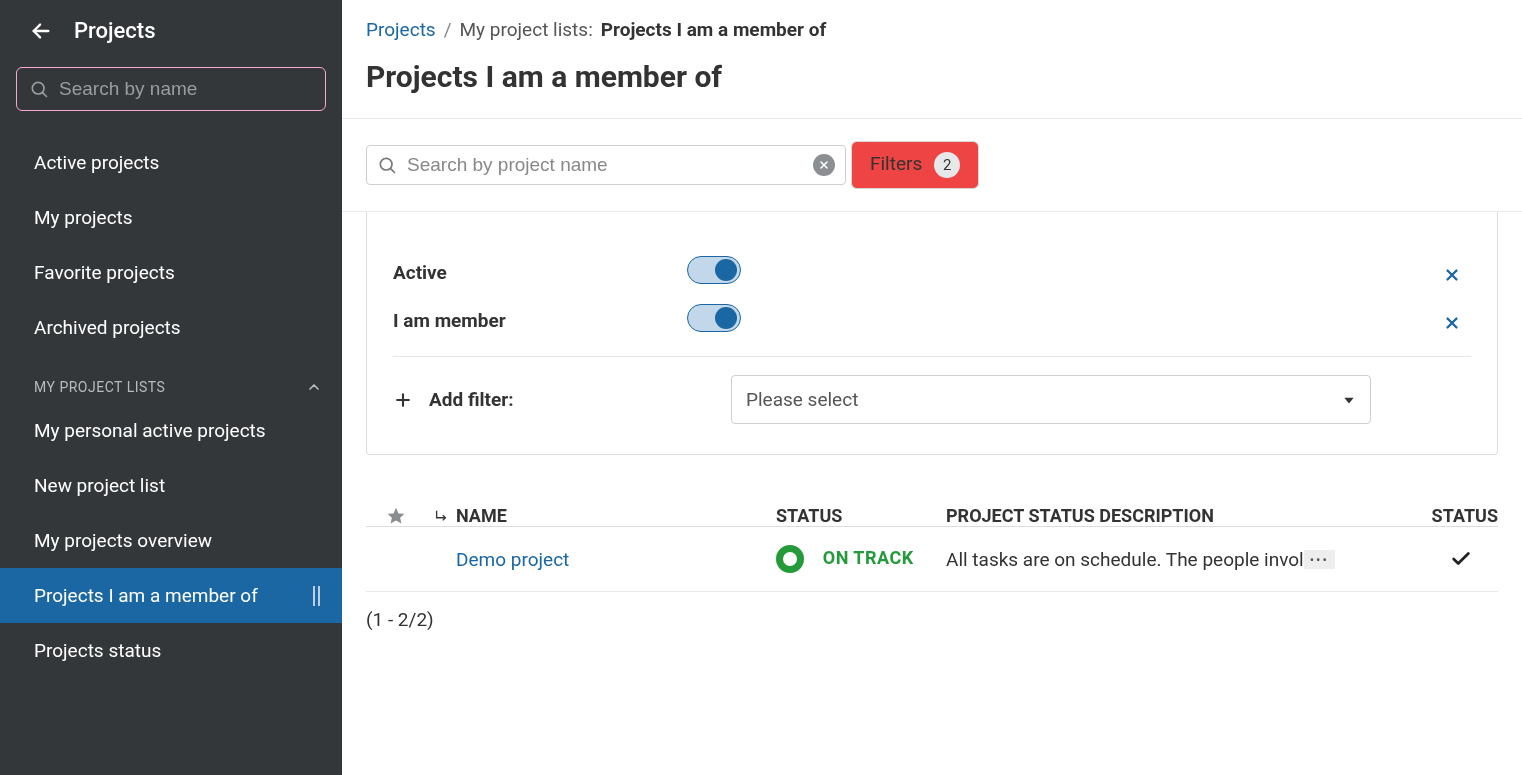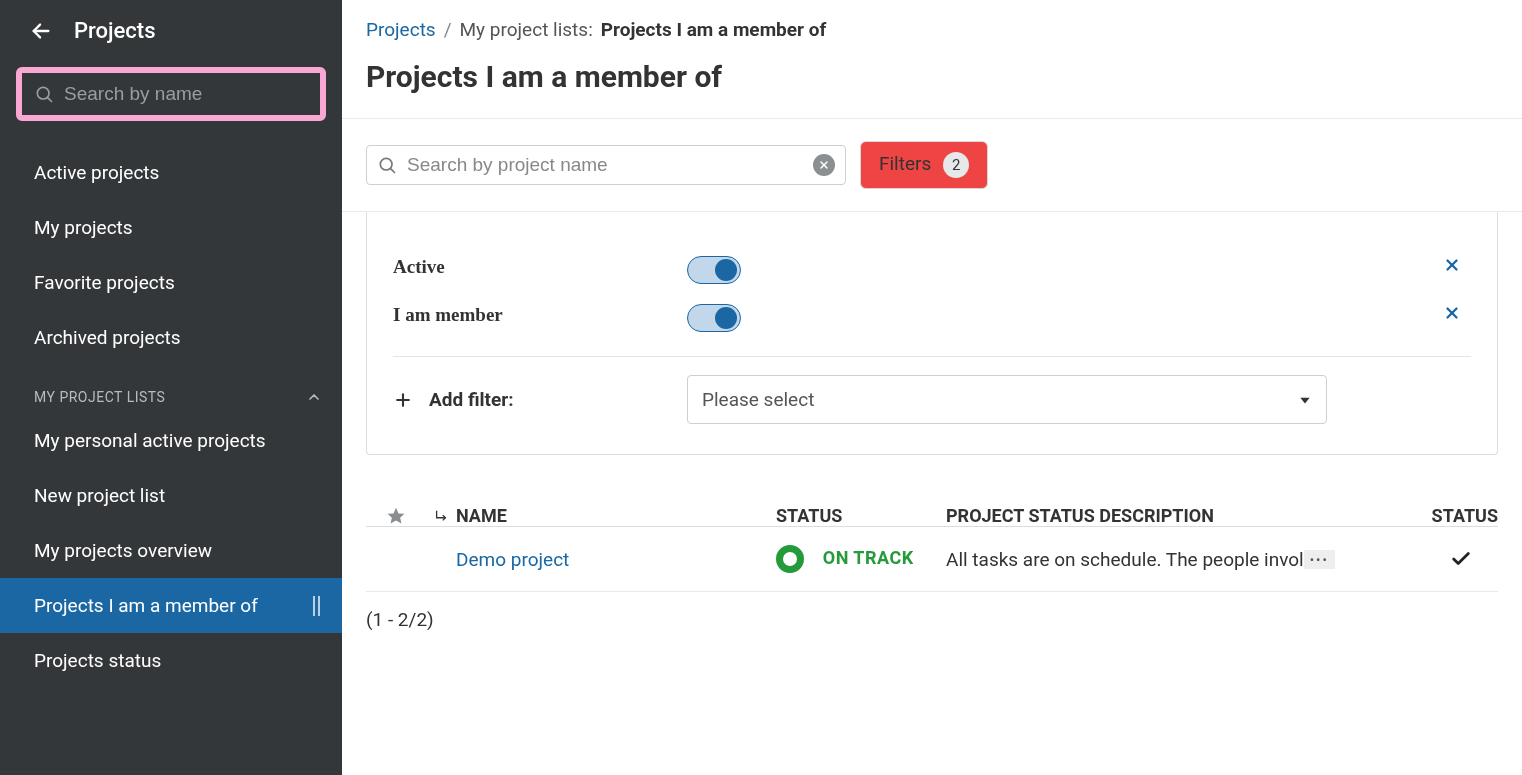--- a/index.html
+++ b/index.html
@@ -26,21 +26,21 @@
     align-items: center;
     padding: 18px 20px 10px 30px;
     gap: 22px;
   }
   .sidebar-header .back { cursor: pointer; }
   .sidebar-header h1 { font-size: 22px; font-weight: 500; }
   .sidebar-search {
     margin: 14px 16px;
     display: flex;
     align-items: center;
-    border: 6px solid #f9a8d4;
+    border: 1px solid #f9a8d4;
     border-radius: 6px;
     padding: 10px 12px;
     gap: 10px;
     background: #333739;
   }
   .sidebar-search input {
     background: transparent;
     border: none;
     outline: none;
     color: #fff;
@@ -92,21 +92,21 @@
   .page-title {
     padding: 18px 24px 24px 24px;
     font-size: 30px;
     font-weight: 700;
     color: #333;
     border-bottom: 1px solid #eaeaea;
   }
   .toolbar {
     display: flex;
     align-items: center;
-    gap: 14px;
+    gap: 5px;
     padding: 22px 24px 22px 24px;
     border-bottom: 1px solid #eaeaea;
   }
   .proj-search {
     display: flex;
     align-items: center;
     border: 1px solid #cfcfcf;
     border-radius: 4px;
     padding: 8px 10px;
     width: 480px;
@@ -148,23 +148,22 @@
   
   .filters-panel {
     margin: 0 24px;
     border: 1px solid #dcdcdc;
     border-top: none;
     border-radius: 0 0 4px 4px;
     padding: 34px 26px 30px 26px;
   }
   .filter-row {
     display: flex;
-    align-items: flex-start;
+    align-items: flex-end;
     padding: 10px 0;
-    font-family: Liberation Serif, serif;
   }
   .filter-row .label { width: 294px; font-size: 19px; font-weight: 700; }
   .filter-row .control { flex: 1; }
   .filter-row .remove { cursor: pointer; color: #1a67a3; padding-right: 10px;}
   .filters-divider { border-top: 1px solid #e5e5e5; margin: 14px 0 18px 0; }
   .toggle {
     width: 54px; height: 28px;
     border-radius: 14px;
     background: #c3d7ea;
     border: 1px solid #1a67a3;
@@ -174,20 +173,21 @@
   .toggle .knob {
     width: 22px; height: 22px;
     border-radius: 50%;
     background: #1a67a3;
     position: absolute;
     top: 2px; right: 3px;
   }
   .add-filter-row {
     display: flex;
     align-items: center;
+    gap: 44px;
   }
   .add-filter-row .label-wrap {
     display: flex; align-items: center; gap: 16px;
     width: 294px; font-size: 19px; font-weight: 700;
   }
   .select {
     border: 1px solid #cfcfcf;
     border-radius: 4px;
     padding: 12px 14px;
     font-size: 19px;

